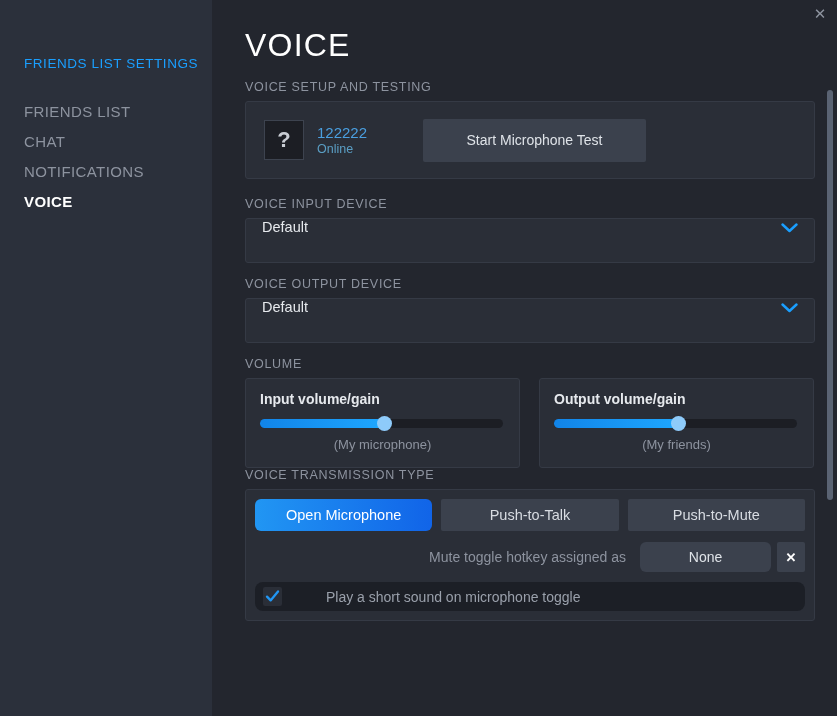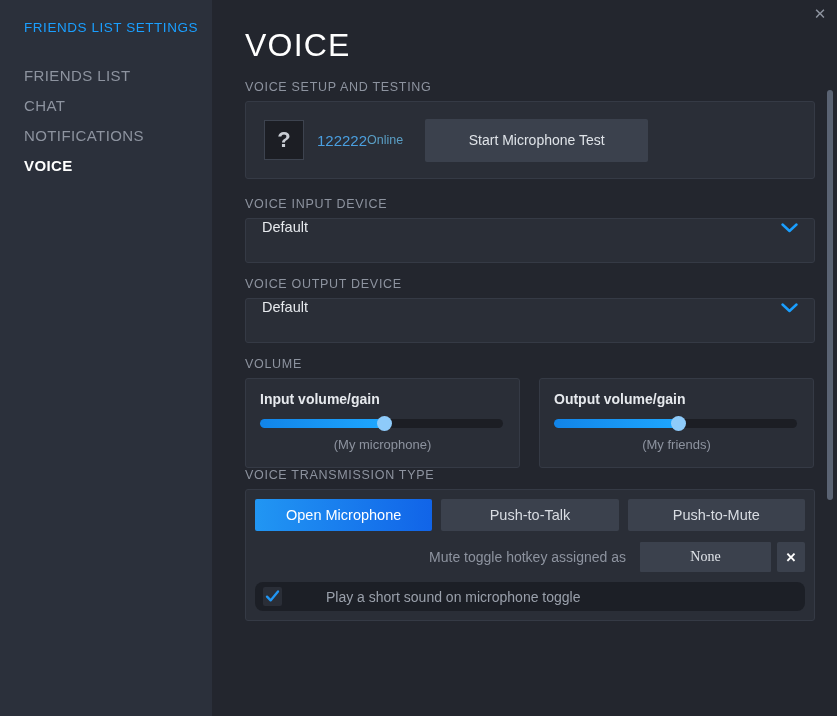--- a/index.html
+++ b/index.html
@@ -23,21 +23,21 @@
     background: #23262e;
   }
 
   
   #sidebar {
     width: 212px;
     height: 716px;
     background: #2b303b;
     flex: 0 0 212px;
     box-sizing: border-box;
-    padding: 20px 0 0 24px;
+    padding: 56px 0 0 24px;
   }
   .side-title {
     color: #1a9fff;
     font-size: 13.5px;
     letter-spacing: 0.55px;
     font-weight: 400;
     margin-bottom: 26px;
   }
   .side-item {
     color: #8d939f;
@@ -139,21 +139,21 @@
     font-size: 22px;
     font-weight: bold;
     display: flex;
     align-items: center;
     justify-content: center;
     flex: 0 0 40px;
   }
   .persona-block {
     margin-left: 13px;
     display: flex;
-    flex-direction: row;
+    flex-direction: column;
     justify-content: center;
     min-width: 84px;
   }
   .persona-name {
     color: #4a9fe0;
     font-size: 15px;
     line-height: 17px;
   }
   .persona-status {
     color: #5a9ec4;
@@ -257,42 +257,43 @@
     border-radius: 2px;
     background: #3b414d;
     color: #d8dce2;
     font-size: 14.5px;
     font-family: "Liberation Sans", sans-serif;
     cursor: pointer;
   }
   .tab-btn.selected {
     background: linear-gradient(90deg, #2196f3 0%, #1164e8 100%);
     color: #ffffff;
+    border-radius: 6px;
   }
   .hotkey-row {
     display: flex;
     align-items: center;
     justify-content: flex-end;
     height: 34px;
     margin-bottom: 8px;
   }
   .hotkey-label {
     color: #8d939f;
     font-size: 14px;
     margin-right: 14px;
   }
   .hotkey-btn {
     width: 131px;
     height: 30px;
     background: #3b414d;
     border: none;
-    border-radius: 1px;
+    border-radius: 6px;
     color: #dfe3e8;
     font-size: 14px;
-    font-family: Liberation Serif, serif;
+    font-family: Liberation Sans, sans-serif;
     cursor: pointer;
   }
   .hotkey-clear {
     width: 28px;
     height: 30px;
     margin-left: 6px;
     background: #3b414d;
     border: none;
     border-radius: 2px;
     color: #ffffff;

